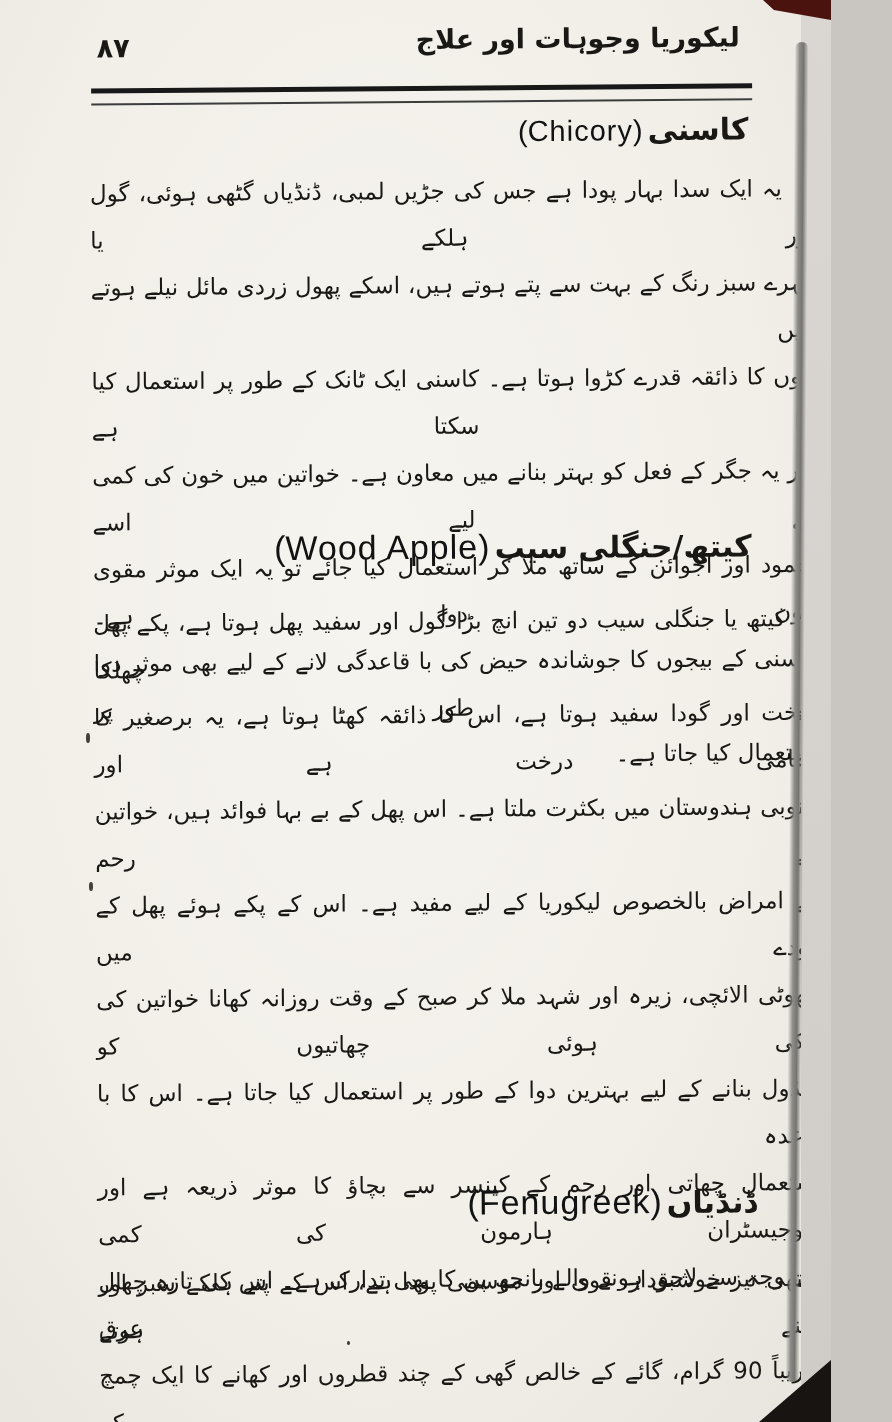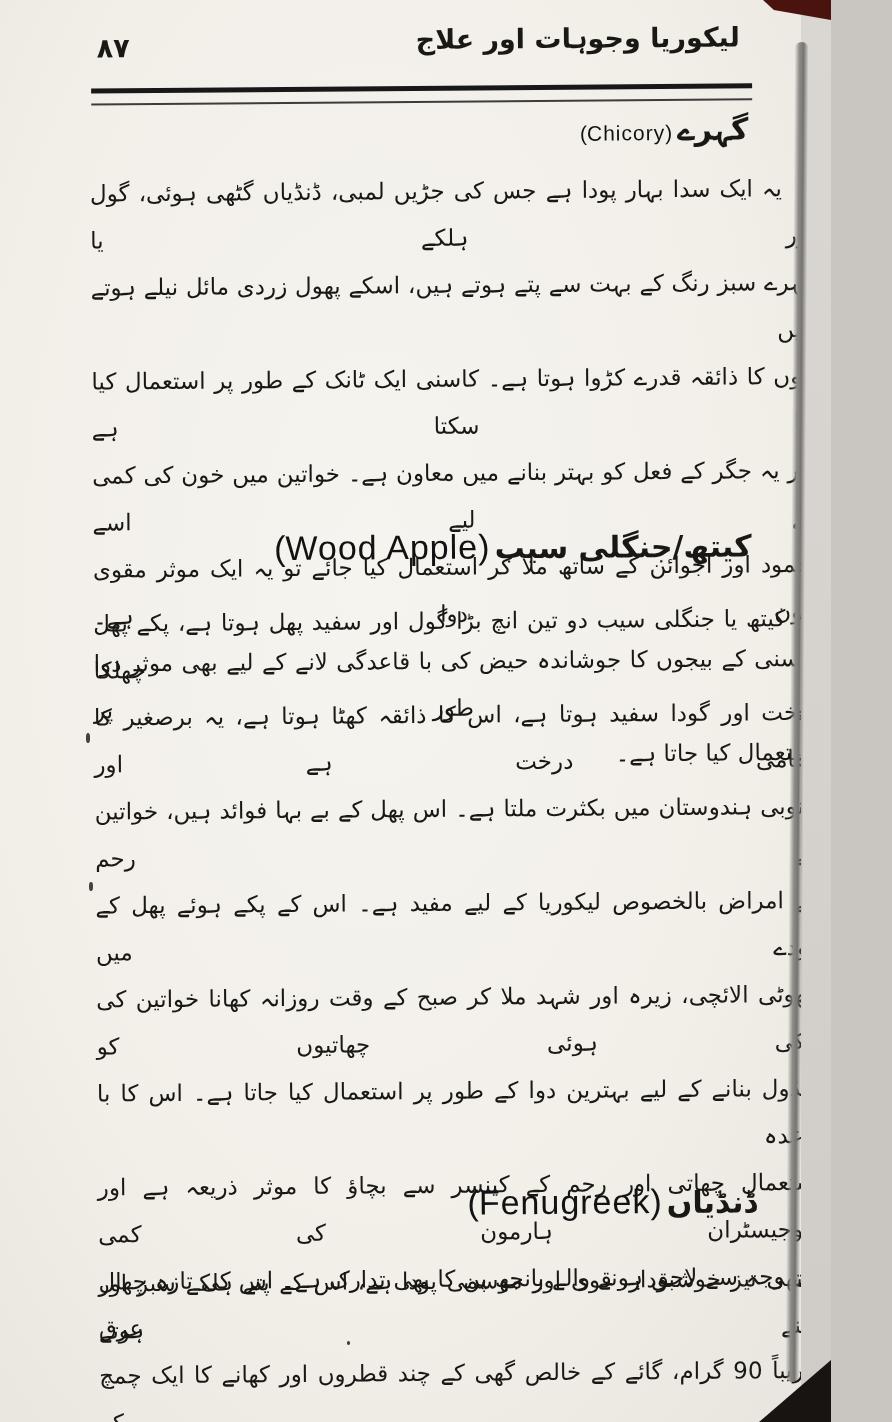--- a/index.html
+++ b/index.html
@@ -10,21 +10,21 @@
     font-family:"DejaVu Sans", sans-serif;
     color:#1a1815;
   }
   .content{position:absolute;inset:0;transform:rotate(-0.45deg);transform-origin:50% 50%;}
   .pageno{position:absolute;top:30px;left:102px;font-size:27px;font-weight:bold;letter-spacing:2px;}
   .htitle{position:absolute;top:24px;right:86px;font-size:27px;font-weight:bold;direction:rtl;white-space:nowrap;}
   .rule{position:absolute;top:86px;left:96px;right:74px;height:10px;
         border-top:5px solid #181818;border-bottom:2px solid #3c3c3c;}
   .hd{position:absolute;right:78px;direction:rtl;white-space:nowrap;}
   .hur{font-size:30px;font-weight:bold;}
-  .hen{font-family:"Liberation Sans", sans-serif;font-size:21px;letter-spacing:1px;color:#121212;}
+  .hen{font-family:"Liberation Sans", sans-serif;font-size:29px;letter-spacing:1px;color:#121212;}
   .hen.big{font-size:34px;}
   .para{position:absolute;left:94px;width:724px;direction:rtl;font-size:23px;line-height:47px;}
   .pline{text-align:justify;text-align-last:justify;}
   .pline.first{text-indent:32px;}
   .pline.last{text-align-last:right;}
   
   .outer-right{position:absolute;top:0;right:0;width:30px;height:100%;
                background:linear-gradient(to bottom,#dad7d3 0%,#d5d2ce 55%,#cfccc8 100%);}
   .edge{position:absolute;top:42px;right:27px;width:14px;height:1340px;border-radius:7px;
         background:linear-gradient(to right,rgba(130,128,124,0) 0%,#8e8c88 35%,#767470 65%,rgba(150,148,144,0) 100%);
@@ -42,21 +42,21 @@
 <body>
 
 <div class="scan">
   <div class="content">
 
     <div class="pageno">۸۷</div>
     <div class="htitle">لیکوریا وجوہات اور علاج</div>
     <div class="rule"></div>
 
     <div class="hd" style="top:114px">
-      <span class="hur">گہرے</span>
+      <span class="hur">کاسنی</span>
       <span class="hen">(Chicory)</span>
     </div>
     <div class="para" style="top:168px">
         <div class="pline first">یہ ایک سدا بہار پودا ہے جس کی جڑیں لمبی، ڈنڈیاں گٹھی ہوئی، گول اور ہلکے یا</div>
         <div class="pline">گہرے سبز رنگ کے بہت سے پتے ہوتے ہیں، اسکے پھول زردی مائل نیلے ہوتے ہیں</div>
         <div class="pline">پتوں کا ذائقہ قدرے کڑوا ہوتا ہے۔ کاسنی ایک ٹانک کے طور پر استعمال کیا جا سکتا ہے</div>
         <div class="pline">اور یہ جگر کے فعل کو بہتر بنانے میں معاون ہے۔ خواتین میں خون کی کمی کے لیے اسے</div>
         <div class="pline">اجمود اور اجوائن کے ساتھ ملا کر استعمال کیا جائے تو یہ ایک موثر مقوی خون دوا ہے۔</div>
         <div class="pline">کاسنی کے بیجوں کا جوشاندہ حیض کی با قاعدگی لانے کے لیے بھی موثر دوا کے طور پر</div>
         <div class="pline last">استعمال کیا جاتا ہے۔</div>

